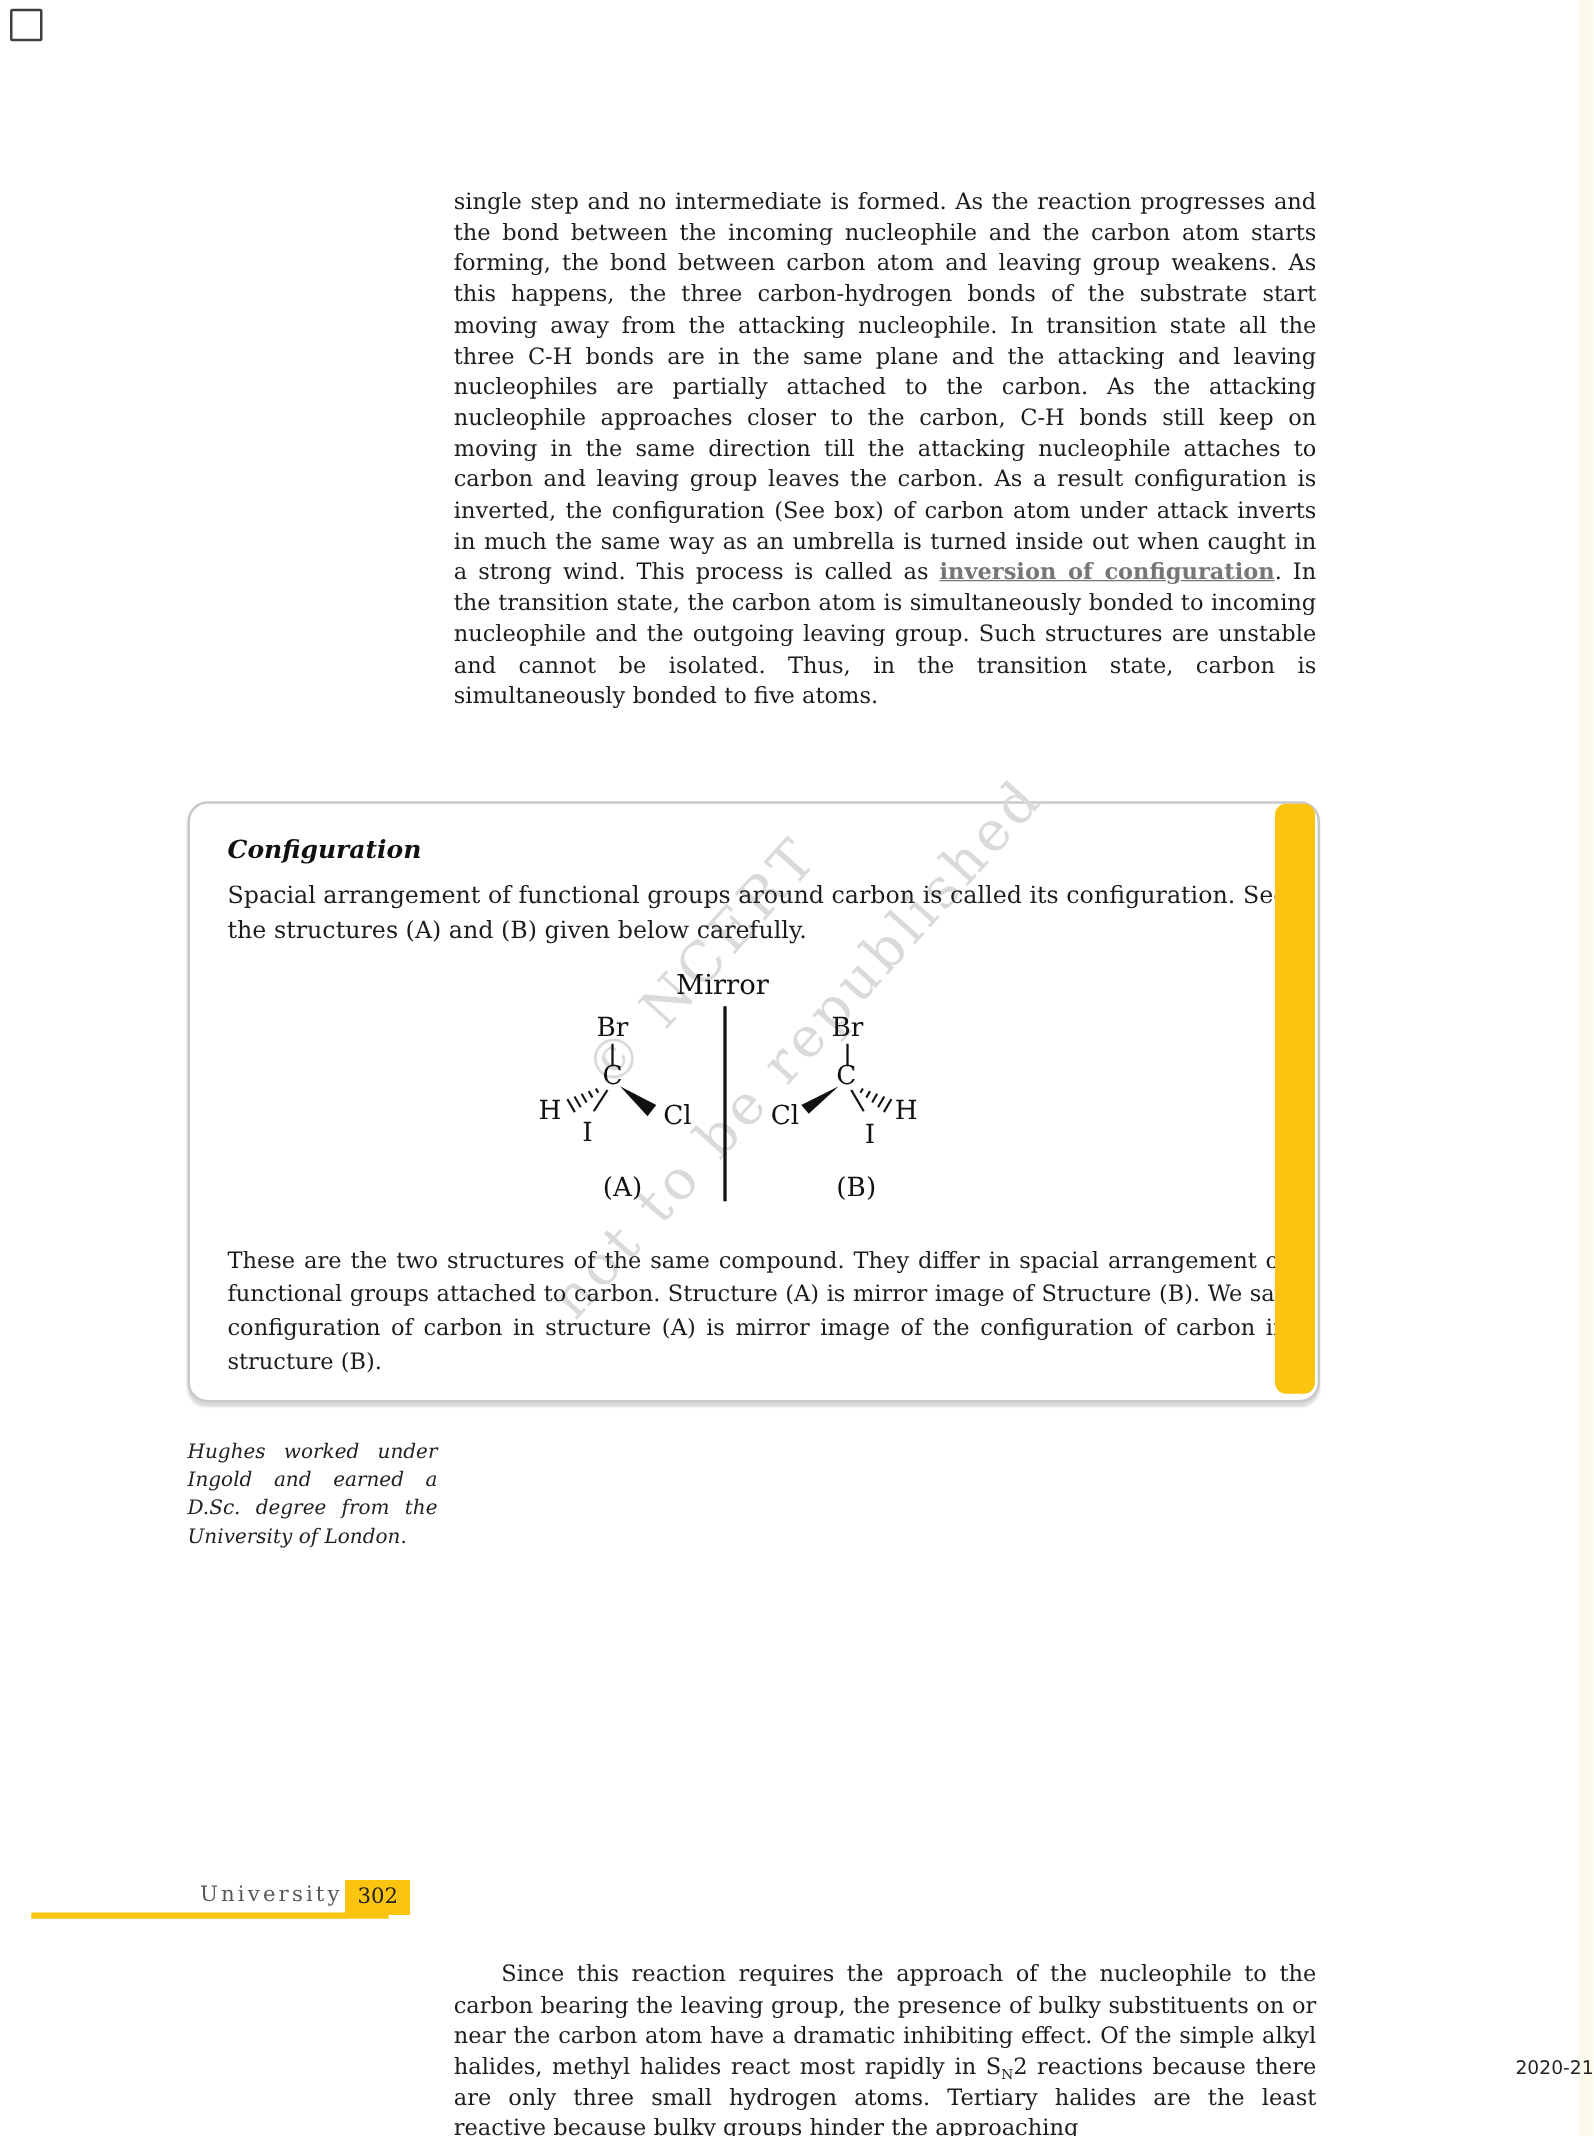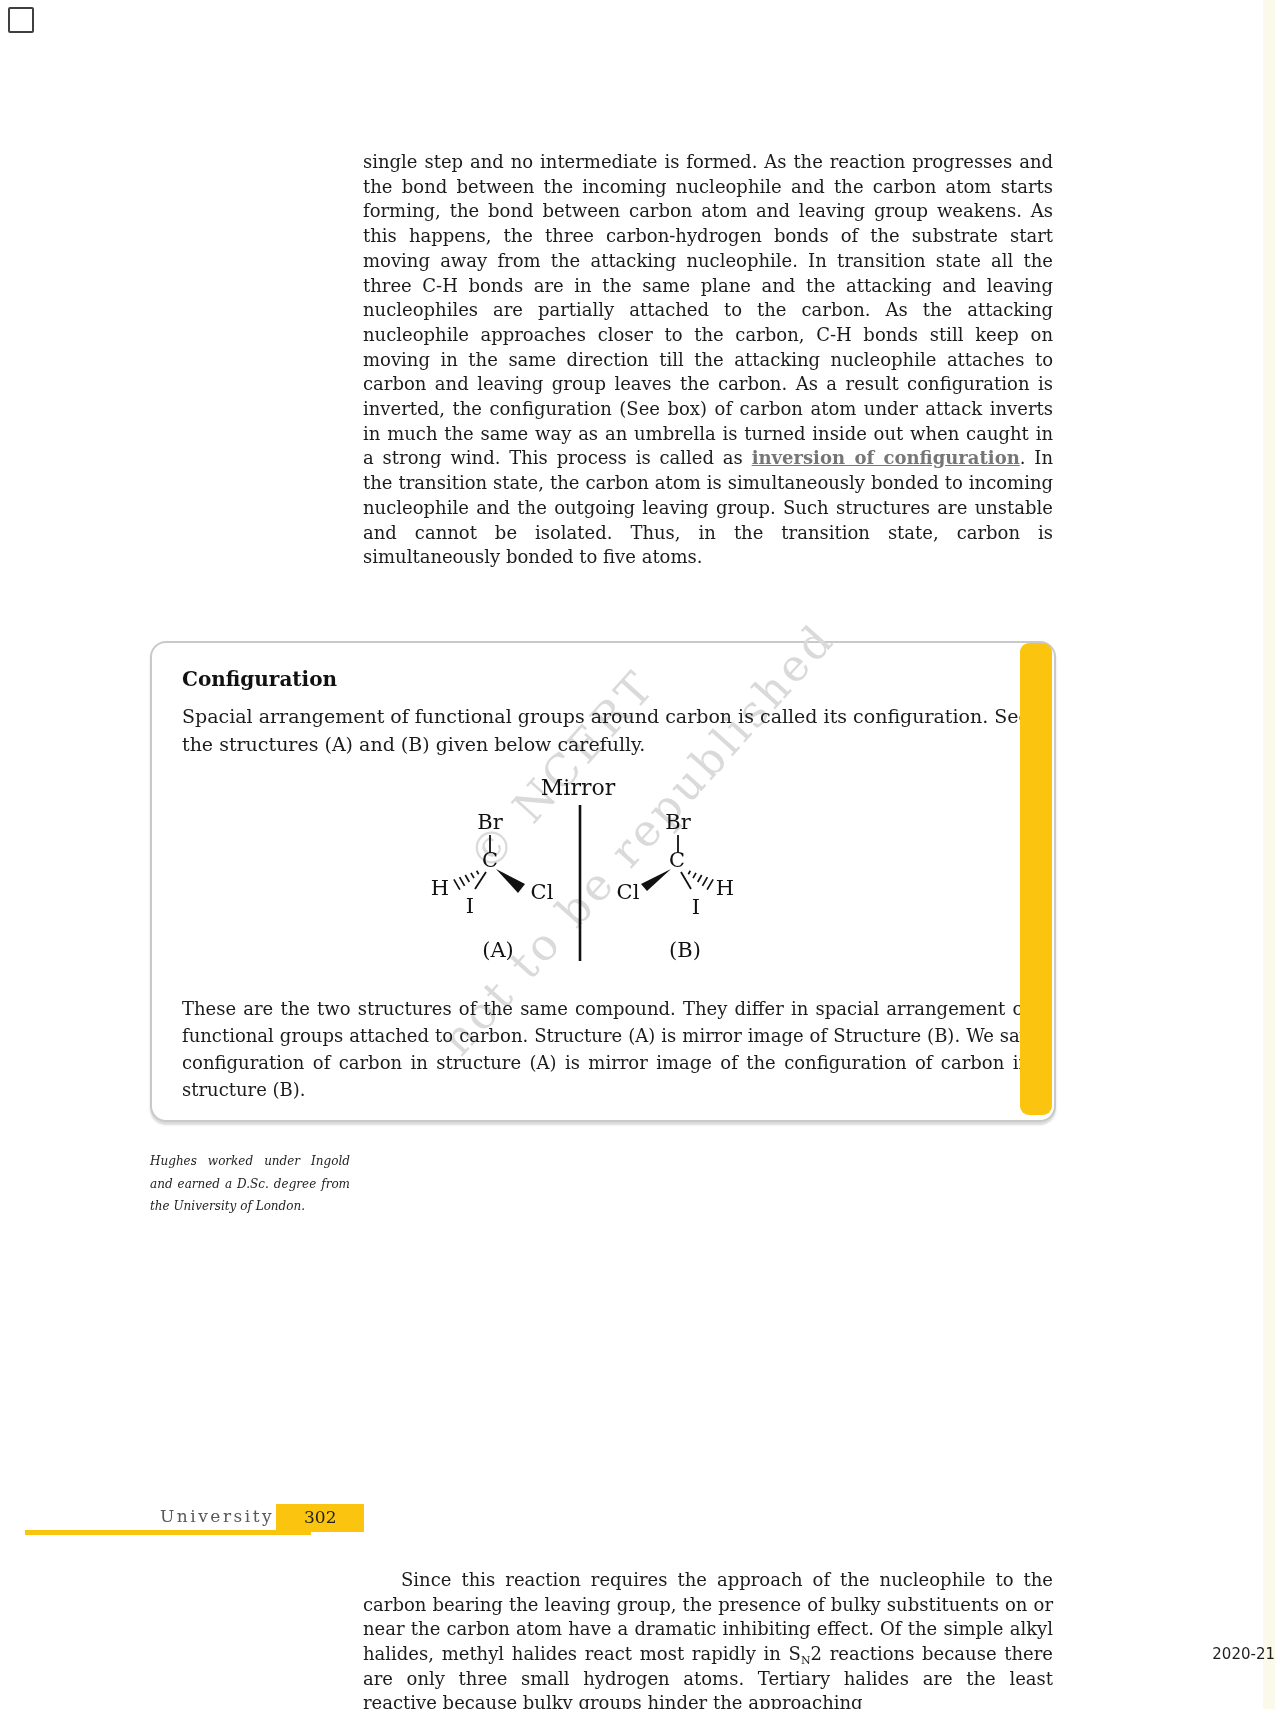--- a/index.html
+++ b/index.html
@@ -28,50 +28,50 @@
   #config-box{
     left:150px;top:641px;width:902px;height:477px;background:#ffffff;
     border:2px solid #c9c9c9;border-radius:16px;
     box-shadow:0 3px 2px rgba(150,150,150,.35);
   }
   #yellow-bar{
     left:1020px;top:643px;width:32px;height:472px;background:#FBC40F;
     border-radius:9px;z-index:4;
   }
   .box-inner{position:relative;z-index:3;width:100%;height:100%;}
-  .box-title{position:absolute;left:30px;top:24px;font-size:20px;font-weight:700;color:#111;}
+  .box-title{position:absolute;left:30px;top:24px;font-size:20px;font-weight:700;color:#111;font-style:italic;}
   .box-intro{position:absolute;left:30px;top:60px;width:848px;font-size:19px;line-height:27.5px;}
   .box-outro{position:absolute;left:30px;top:352px;width:848px;font-size:18px;line-height:27px;text-align:justify;}
   #mol-svg{position:absolute;left:230px;top:128px;}
   #mol-svg text{font-family:"DejaVu Serif",serif;fill:#111;}
   .atom{font-size:21px;}
   .struct-label{font-size:21px;}
   .mirror-label{font-size:22px;}
   
   #margin-note{
-    left:150px;top:1150px;width:200px;font-size:12px;font-style:italic;
+    left:150px;top:1150px;width:200px;font-size:16px;font-style:italic;
     line-height:22.5px;text-align:justify;color:#222;position:absolute;z-index:3;
   }
   
   #watermark{
     left:300px;top:570px;width:600px;height:470px;display:flex;
     align-items:center;justify-content:center;z-index:2;pointer-events:none;
   }
   #watermark .wm-rotate{
     transform:rotate(-48deg);text-align:center;white-space:nowrap;
     font-size:44px;letter-spacing:4px;line-height:102px;color:#dadada;
     font-family:"DejaVu Serif",serif;
   }
   
   #footer-line{left:25px;top:1530px;width:286px;height:5px;background:#FBC40F;}
   #footer-book{
     left:160px;top:1506px;font-size:17px;letter-spacing:2.5px;color:#58585a;z-index:3;
   }
   #footer-pagebox{
-    left:276px;top:1504px;background:#FBC40F;padding:3px 28px 5px;z-index:3;
+    left:276px;top:1504px;background:#FBC40F;padding:3px 10px 5px;z-index:3;
     font-size:17px;color:#222;
   }
   #footer-year{
     left:0;top:1645px;width:1275px;text-align:right;
     font-family:"DejaVu Sans",sans-serif;font-size:15px;color:#1f1f1f;z-index:3;
   }
 </style>
 </head>
 <body>
 

